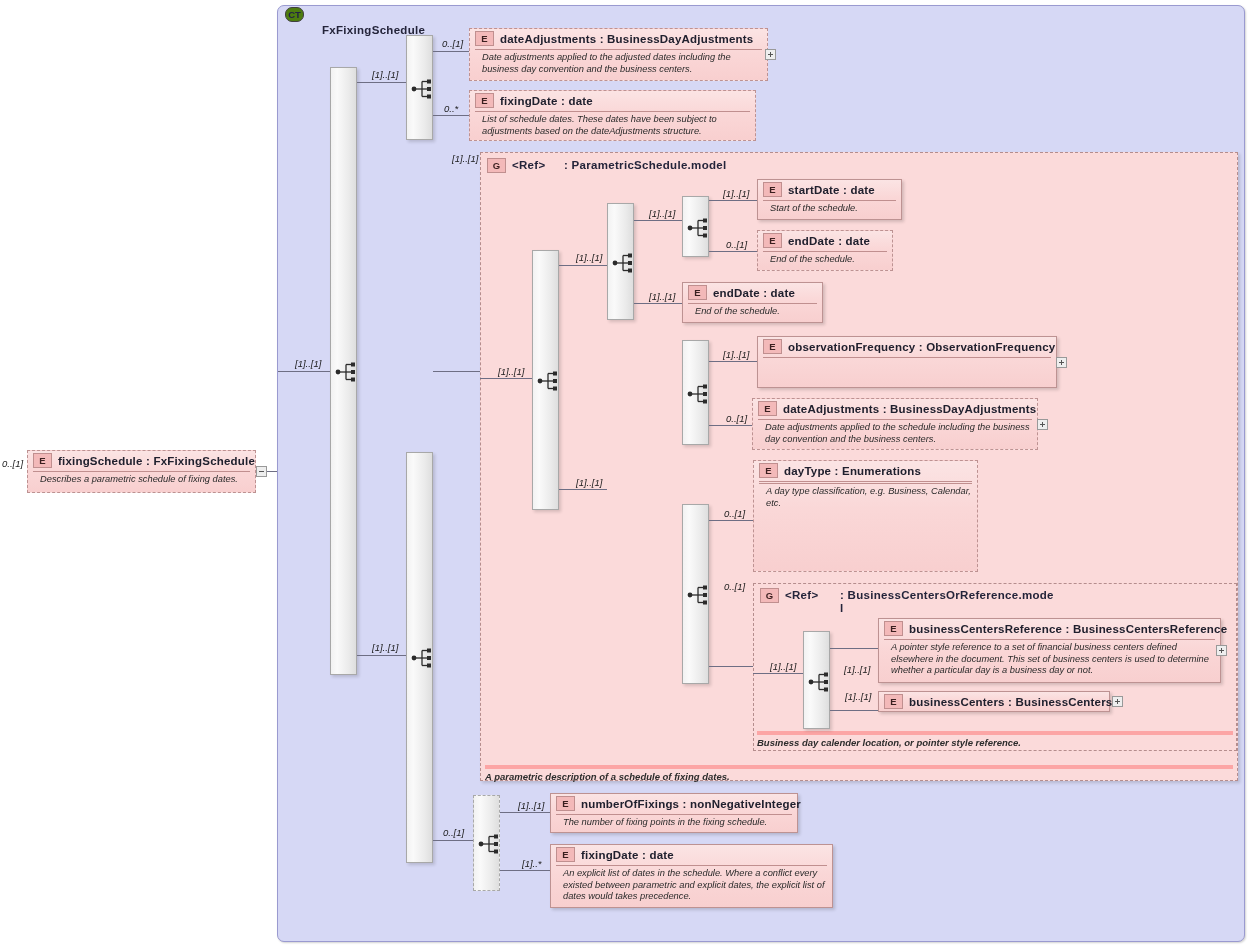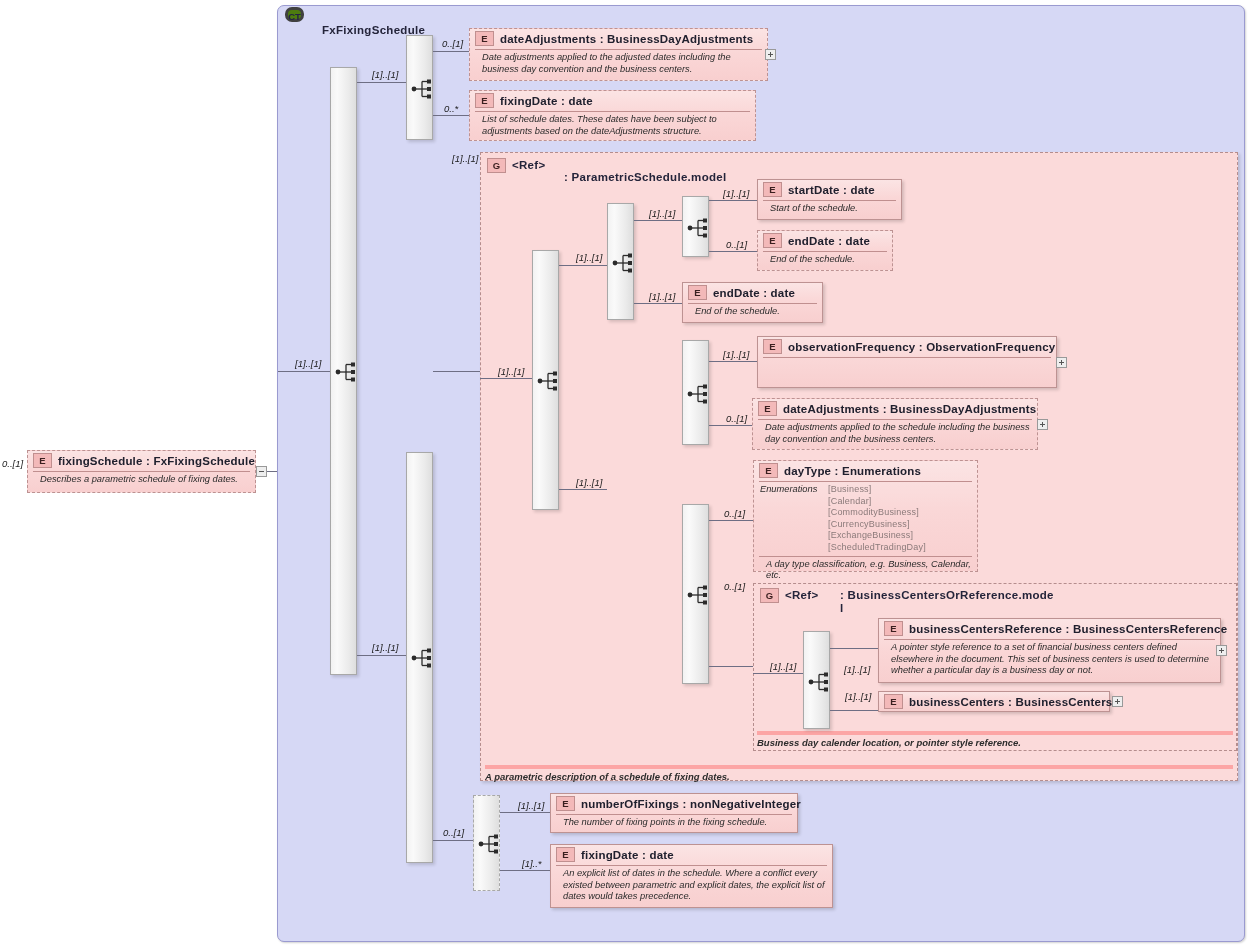--- a/index.html
+++ b/index.html
@@ -64,21 +64,21 @@
     position: absolute;
     box-sizing: border-box;
     font-size: 9.5px;
     font-weight: bold;
     text-align: center;
     line-height: 13px;
     height: 15px;
     width: 19px;
   }
   .badge-ct {
-    border: 3px solid #404040;
+    border: 1px solid #404040;
     border-radius: 7px;
     background: #4d7c0f;
     color: #222244;
   }
   .badge-g {
     border: 1px solid #c08f8f;
     background: #f3b9b9;
     color: #3a1f1f;
   }
 
@@ -297,21 +297,21 @@
     <div class="ebox-desc">List of schedule dates. These dates have been subject to adjustments based on the dateAdjustments structure.</div>
   </div>
 
   <div class="hline" style="left:433px; top:371px; width:47px;"></div>
   <div class="card" style="left:452px; top:153px;">[1]..[1]</div>
 
   <div class="panel panel-group panel-group-solidshadow" style="left:480px; top:152px; width:758px; height:629px;"></div>
 
   <div class="badge badge-g" style="left:487px; top:158px;">G</div>
   <div class="panel-title" style="left:512px; top:159px;">&lt;Ref&gt;</div>
-  <div class="panel-title" style="left:564px; top:171px;">:  ParametricSchedule.model</div>
+  <div class="panel-title" style="left:564px; top:159px;">:  ParametricSchedule.model</div>
 
   <div class="panel-footer red-rule" style="left:485px; top:765px; width:748px;">A parametric description of a schedule of fixing dates.</div>
 
   <div class="compbar solid" style="left:532px; top:250px; width:27px; height:260px;">
     <svg width="27" height="20" viewBox="0 0 27 20" style="left:4px; top:120px;">
       <circle cx="3" cy="10" r="2.4" fill="#2b2b2b"></circle>
       <line x1="5" y1="10" x2="11" y2="10" stroke="#2b2b2b" stroke-width="1.3"></line>
       <line x1="11" y1="2.5" x2="11" y2="17.5" stroke="#2b2b2b" stroke-width="1.3"></line>
       <line x1="11" y1="2.5" x2="16" y2="2.5" stroke="#2b2b2b" stroke-width="1.3"></line>
       <line x1="11" y1="10" x2="16" y2="10" stroke="#2b2b2b" stroke-width="1.3"></line>
@@ -452,31 +452,20 @@
 
   <div class="hline" style="left:709px; top:520px; width:44px;"></div>
   <div class="card" style="left:724px; top:508px;">0..[1]</div>
 
   <div class="ebox dashed" style="left:753px; top:460px; width:225px; height:112px;">
     <div class="ebox-head">
       <div class="ebox-badge">E</div>
       <div class="ebox-title">dayType  :  Enumerations</div>
     </div>
     <div class="ebox-rule"></div>
-    <div class="enum-wrap">
-      <div class="enum-label">Enumerations</div>
-      <div class="enum-list">
-        <div>[Business]</div>
-        <div>[Calendar]</div>
-        <div>[CommodityBusiness]</div>
-        <div>[CurrencyBusiness]</div>
-        <div>[ExchangeBusiness]</div>
-        <div>[ScheduledTradingDay]</div>
-      </div>
-    </div>
     <div class="ebox-rule"></div>
     <div class="ebox-desc">A day type classification, e.g. Business, Calendar, etc.</div>
   </div>
 
   <div class="hline" style="left:709px; top:666px; width:44px;"></div>
   <div class="card" style="left:724px; top:581px;">0..[1]</div>
 
   <div class="panel panel-group" style="left:753px; top:583px; width:484px; height:168px;"></div>
 
   <div class="badge badge-g" style="left:760px; top:588px;">G</div>

